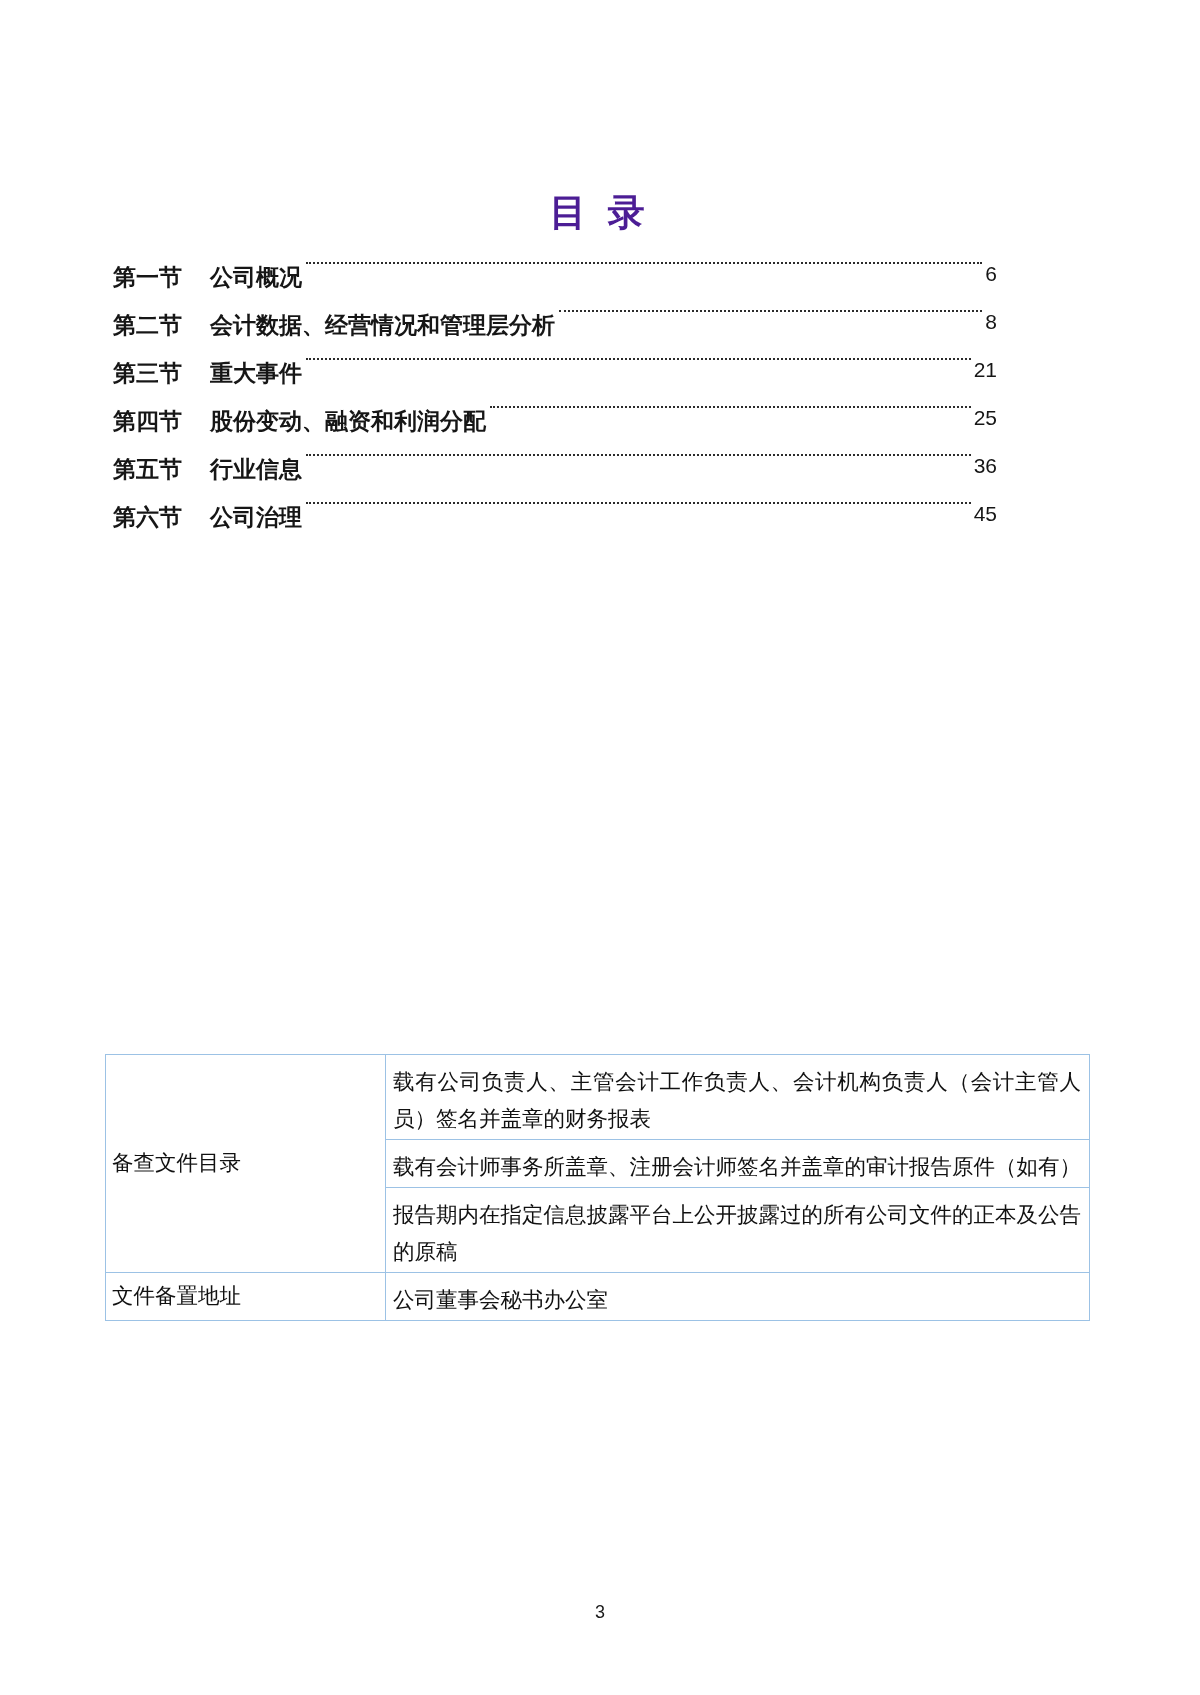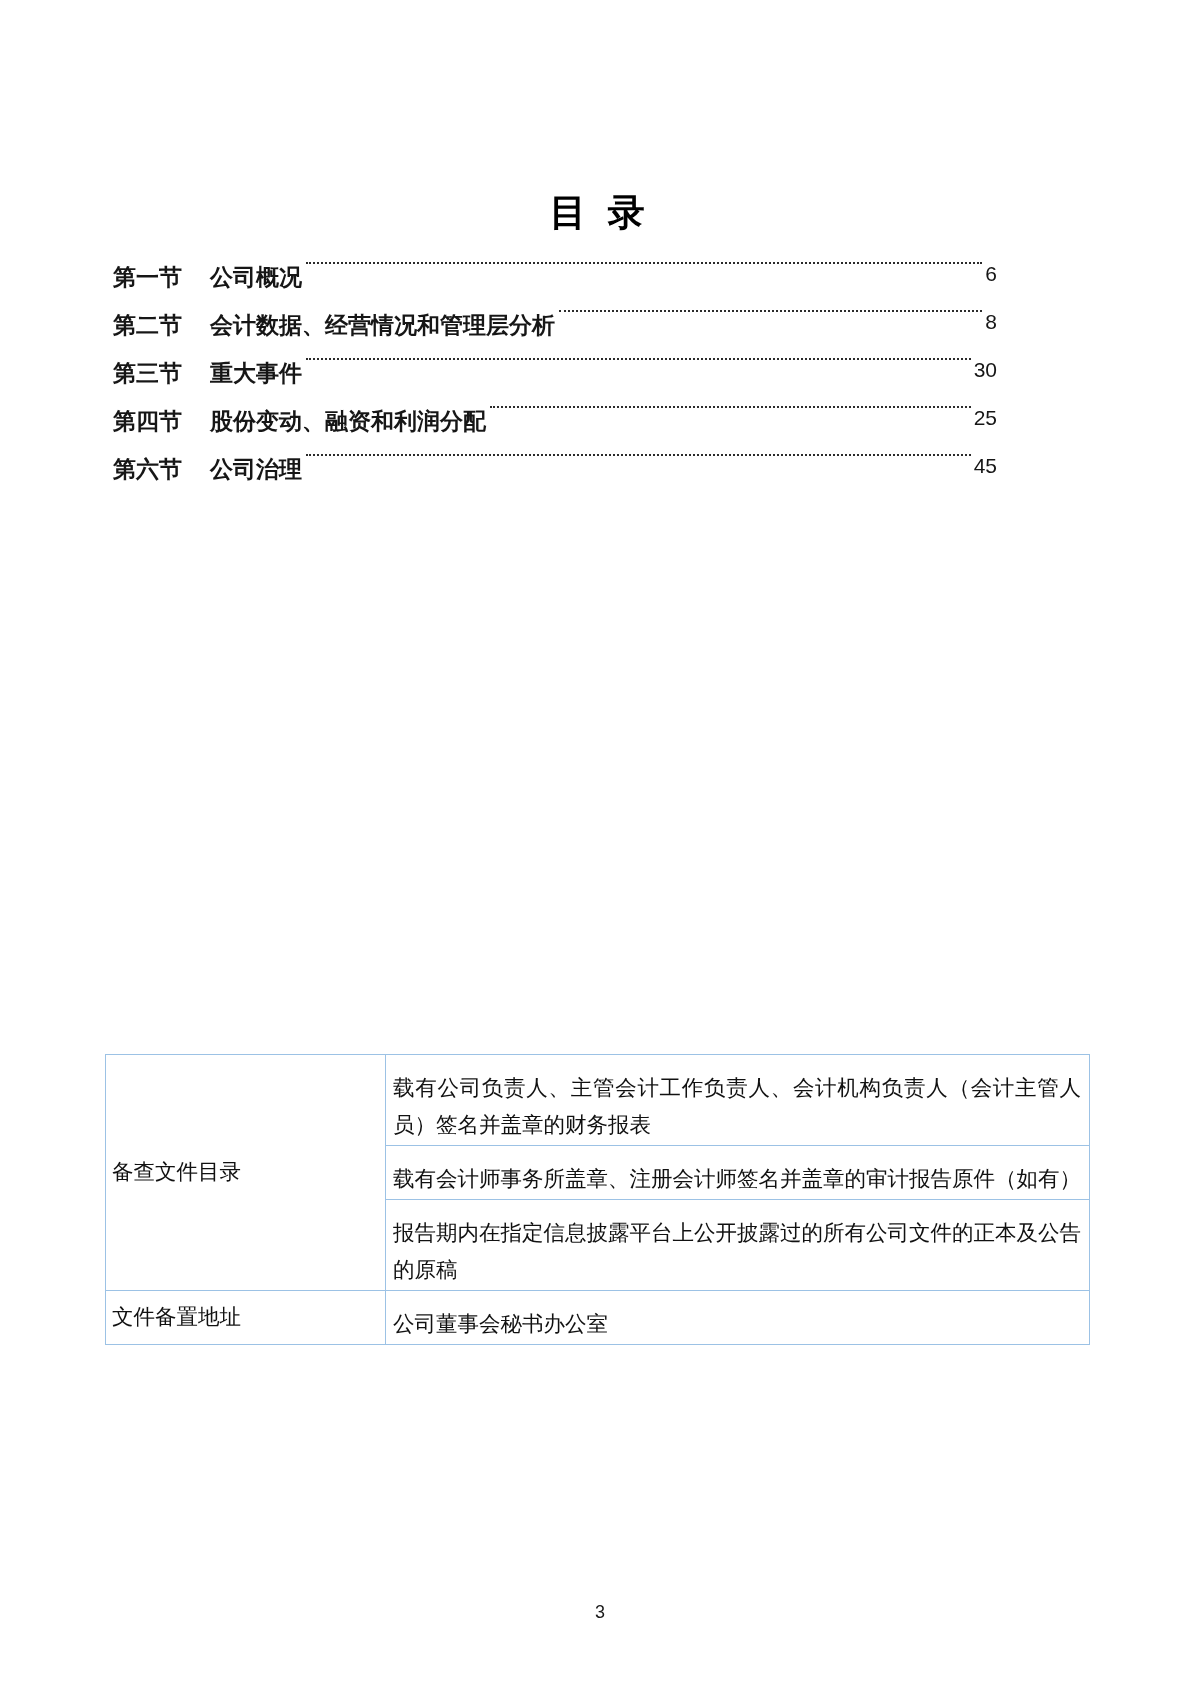--- a/index.html
+++ b/index.html
@@ -9,21 +9,21 @@
     position:relative; overflow:hidden;
     font-family:"Liberation Serif","DejaVu Serif",serif;
     color:#161616;
   }
   .doc-title {
     padding-top:188px;
     text-align:center;
     font-size:37px;
     font-weight:bold;
     letter-spacing:6px;
-    color:#000000;
+    color:#4c1d95;
   }
   .toc {
     width:884px;
     margin:24px auto 0 113px;
   }
   .toc-row {
     display:flex;
     align-items:flex-start;
     height:48px;
   }
@@ -70,21 +70,21 @@
     border:1.4px solid var(--table-border, #9CC2E5);
     vertical-align:middle;
     line-height:37px;
   }
   .label-cell {
     width:280px;
     text-align:left;
     padding:2px 6px;
   }
   .content-cell {
-    padding:15px 8px 1px 7px;
+    padding:9px 8px 1px 7px;
   }
   .content-cell.justify { text-align:justify; text-justify:inter-ideograph; }
   .row-tall td { height:76px; }
   .row-short td { height:39px; }
   .footer-page-number {
     position:absolute;
     left:0; right:0;
     top:1602px;
     text-align:center;
     font-size:18px;
@@ -112,30 +112,36 @@
       <span class="toc-label">第二节</span>
       <span class="toc-title">会计数据、经营情况和管理层分析</span>
       <span class="leader"></span>
       <span class="toc-page">8</span>
     </div>
 
     <div class="toc-row">
       <span class="toc-label">第三节</span>
       <span class="toc-title">重大事件</span>
       <span class="leader"></span>
-      <span class="toc-page">30</span>
+      <span class="toc-page">21</span>
     </div>
 
     <div class="toc-row">
       <span class="toc-label">第四节</span>
       <span class="toc-title">股份变动、融资和利润分配</span>
       <span class="leader"></span>
       <span class="toc-page">25</span>
     </div>
 
+    <div class="toc-row">
+      <span class="toc-label">第五节</span>
+      <span class="toc-title">行业信息</span>
+      <span class="leader"></span>
+      <span class="toc-page">36</span>
+    </div>
 
     <div class="toc-row">
       <span class="toc-label">第六节</span>
       <span class="toc-title">公司治理</span>
       <span class="leader"></span>
       <span class="toc-page">45</span>
     </div>
 
 
 

